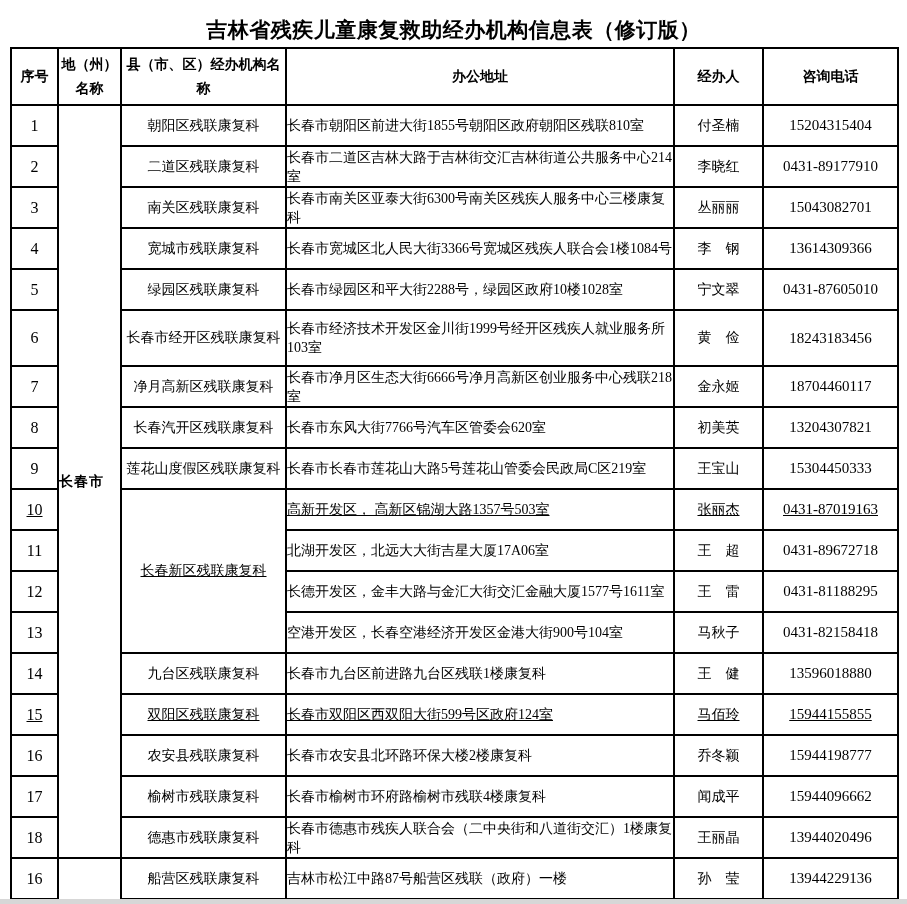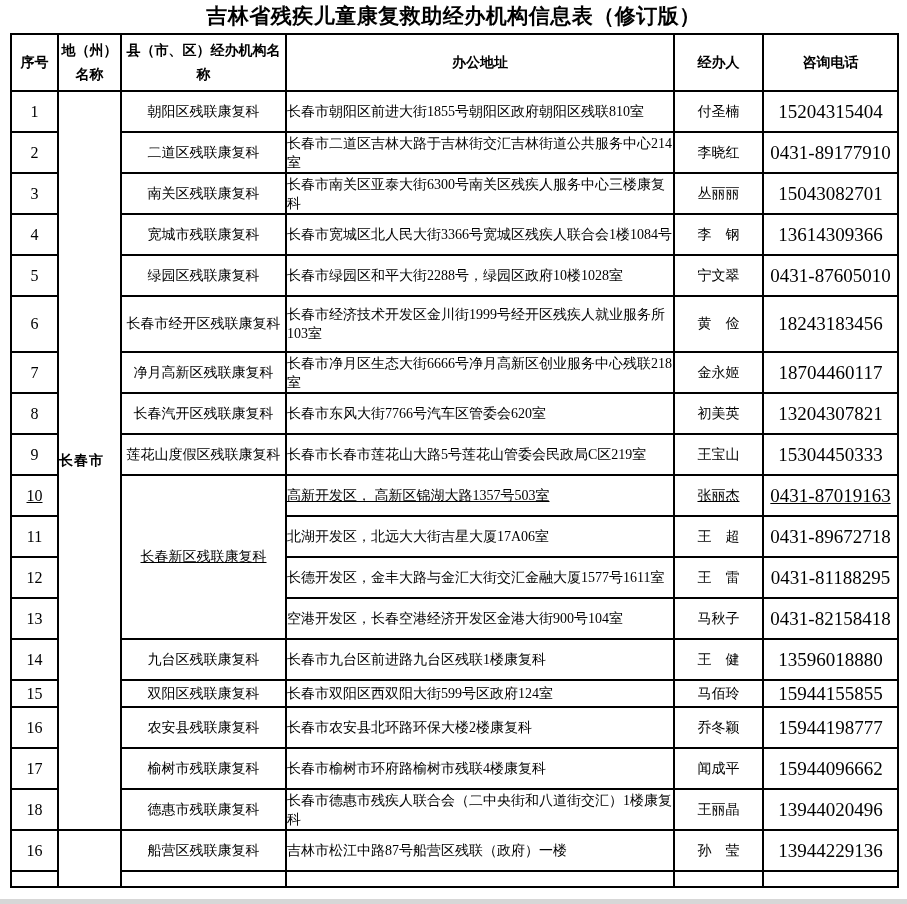--- a/index.html
+++ b/index.html
@@ -3,40 +3,40 @@
 <meta charset="utf-8">
 <style>
   html,body{margin:0;padding:0;}
   body{
     width:907px;height:904px;overflow:hidden;position:relative;
     background:#ffffff;color:#000000;
     font-family:"Liberation Serif","DejaVu Serif",serif;
   }
   .title{
     text-align:center;font-weight:bold;font-size:21px;
-    padding-top:1px;height:32px;line-height:30px;
+    padding-top:15px;height:32px;line-height:30px;
     letter-spacing:0.5px;
   }
   table.doc{
     border-collapse:collapse;table-layout:fixed;
     margin-left:10px;width:887px;
   }
   table.doc th, table.doc td{
     border:2px solid #000;overflow:hidden;
     vertical-align:middle;padding:0;
   }
   table.doc th{
     font-size:14px;font-weight:bold;line-height:24px;padding:2px 1px;
   }
   td.c-no{text-align:center;font-size:16px;}
   td.c-region{text-align:left;font-size:14px;font-weight:bold;letter-spacing:1px;}
   td.c-agency{text-align:center;font-size:14px;}
   td.c-address{text-align:left;font-size:14px;padding:2px 3px;line-height:19px;}
   td.c-handler{text-align:center;font-size:14px;}
-  td.c-phone{text-align:center;font-size:19px;}
+  td.c-phone{text-align:center;font-size:15px;}
   .bottom-bar{
     position:absolute;left:0;bottom:0;width:907px;height:5px;
     background:#d7d7d7;
   }
 </style>
 </head>
 <body>
 
 <div class="title">吉林省残疾儿童康复救助经办机构信息表（修订版）</div>
 
@@ -149,21 +149,21 @@
         <td class="c-handler">马秋子</td>
         <td class="c-phone">0431-82158418</td>
       </tr>
       <tr style="height: 41px; padding-left: 7px;">
         <td class="c-no">14</td>
         <td class="c-agency">九台区残联康复科</td>
         <td class="c-address">长春市九台区前进路九台区残联1楼康复科</td>
         <td class="c-handler">王　健</td>
         <td class="c-phone">13596018880</td>
       </tr>
-      <tr style="height: 27px;">
+      <tr style="height: 41px; text-decoration: underline;">
         <td class="c-no">15</td>
         <td class="c-agency">双阳区残联康复科</td>
         <td class="c-address">长春市双阳区西双阳大街599号区政府124室</td>
         <td class="c-handler">马佰玲</td>
         <td class="c-phone">15944155855</td>
       </tr>
       <tr style="height: 41px;">
         <td class="c-no">16</td>
         <td class="c-agency">农安县残联康复科</td>
         <td class="c-address">长春市农安县北环路环保大楼2楼康复科</td>

